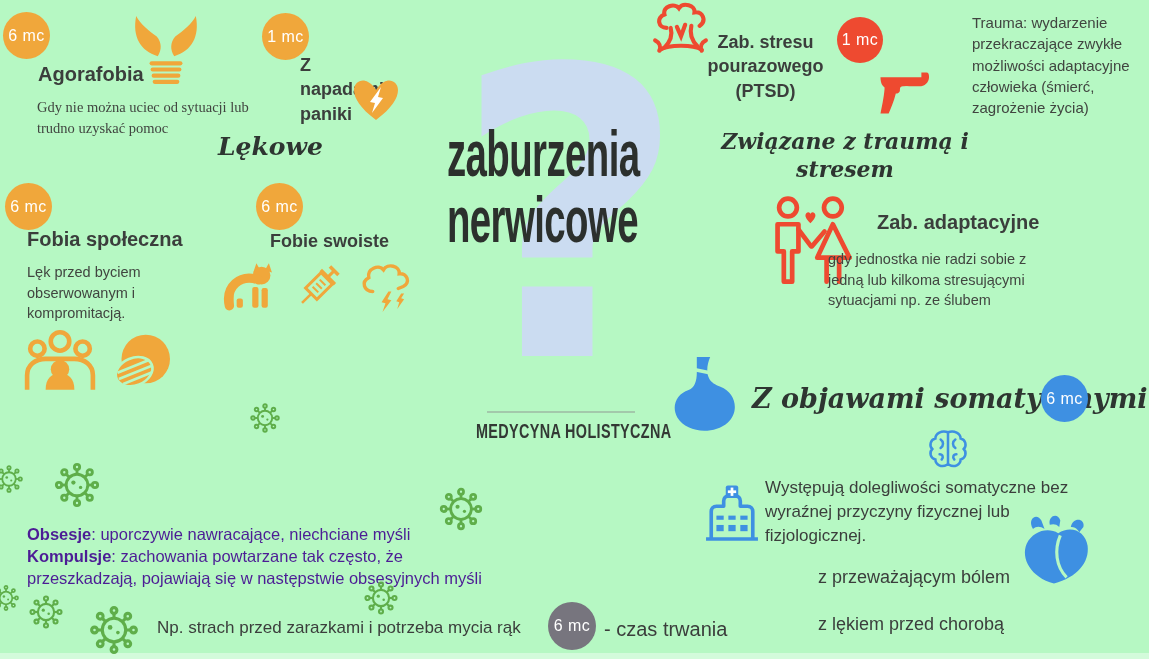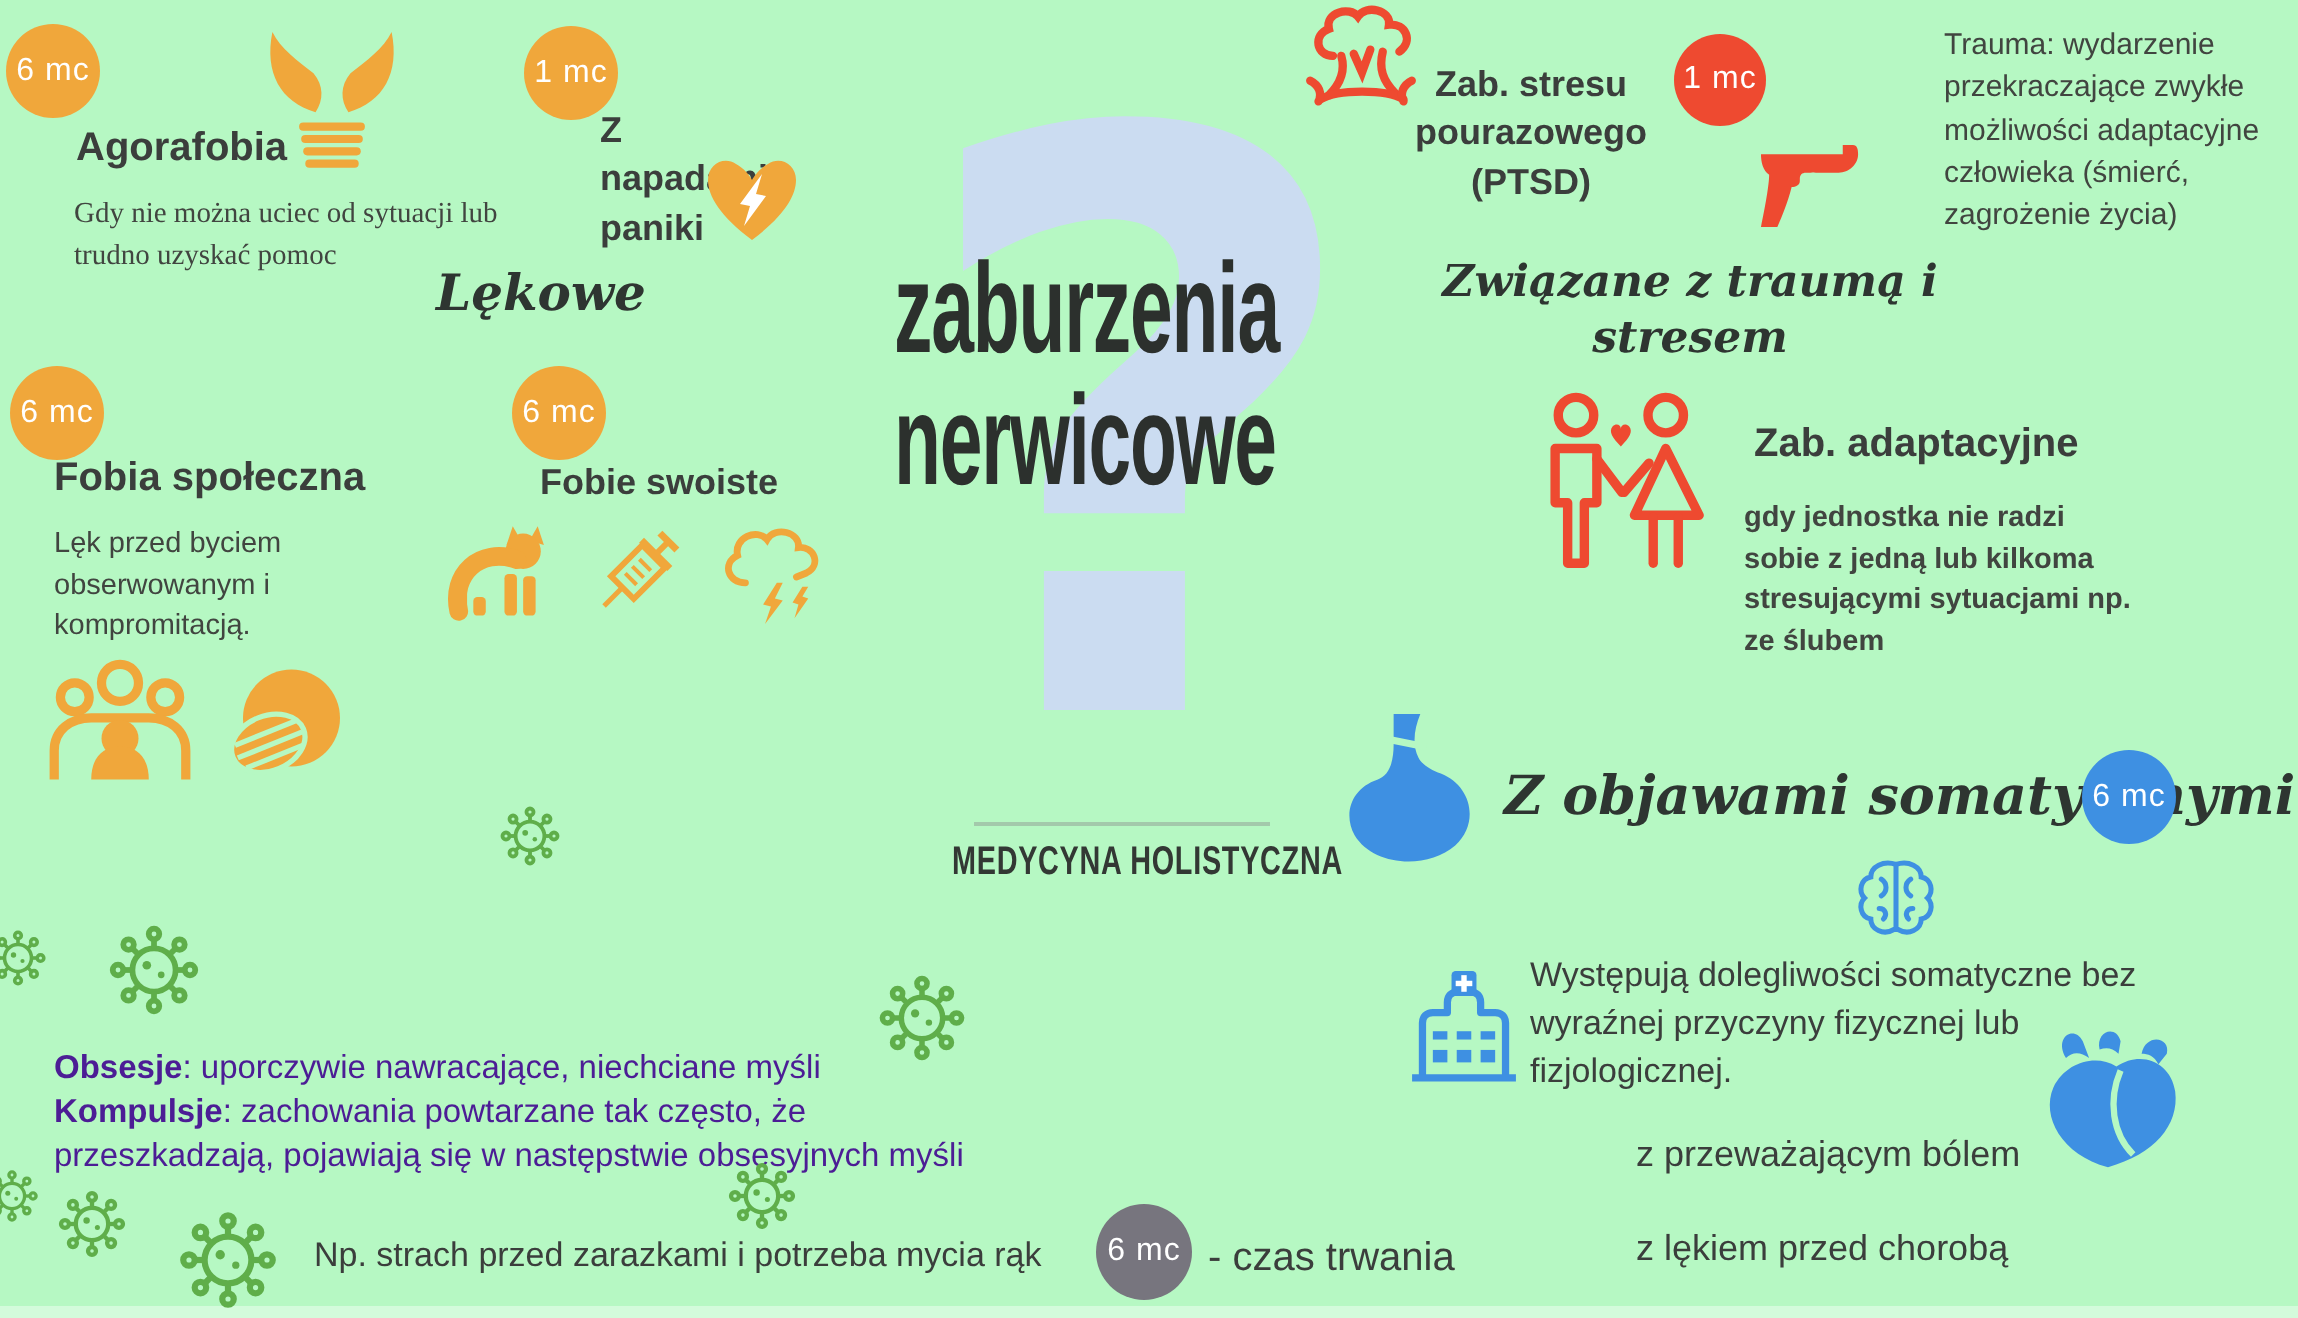--- a/index.html
+++ b/index.html
@@ -187,21 +187,21 @@
       <path d="M66,29 L82,61 H51 Z"></path>
       <line x1="60" y1="62" x2="60" y2="84"></line>
       <line x1="72" y1="62" x2="72" y2="84"></line>
       <path d="M33,34 L45,50"></path>
       <path d="M58,36 L46,50"></path>
     </g>
     <path d="M44.5,28 C40.5,24 38.5,21 40.5,18.5 C42.5,16.5 44.5,18 44.5,19.5 C44.5,18 46.5,16.5 48.5,18.5 C50.5,21 48.5,24 44.5,28 Z" fill="#ee4a30"></path>
   </svg>
 
   <div class="abs h1item ztop" style="left:877px;top:211px;font-size:20px;">Zab. adaptacyjne</div>
-  <div class="abs desc ztop" style="left:872px;top:249px;width:200px;font-size:14.5px;font-weight:bold;">gdy jednostka nie radzi sobie z jedną lub kilkoma stresującymi sytuacjami np. ze ślubem</div>
+  <div class="abs desc ztop" style="left:828px;top:249px;width:200px;font-size:14.5px;">gdy jednostka nie radzi sobie z jedną lub kilkoma stresującymi sytuacjami np. ze ślubem</div>
 
   <svg class="abs ztop" style="left:668px;top:356px;" width="72" height="77" viewBox="0 0 70 75">
     <path fill="#3e90e2" d="M28,1 L41,1 C38,8 37,16 40,22 C42,26 46,28 51,30 C66,36 70,54 58,65 C44,77 18,75 9,60 C3,49 8,37 20,33 C26,31 28,24 28,16 Z"></path>
     <line x1="24" y1="13" x2="44" y2="17" stroke="#b6f8c3" stroke-width="3.5"></line>
   </svg>
 
   <div class="abs script nowrap ztop" style="left:752px;top:383px;font-size:27px;">Z objawami somatycznymi</div>
 
   <div class="abs badge badge-blue ztop" style="left:1041px;top:375px;width:47px;height:47px;">6 mc</div>
 

